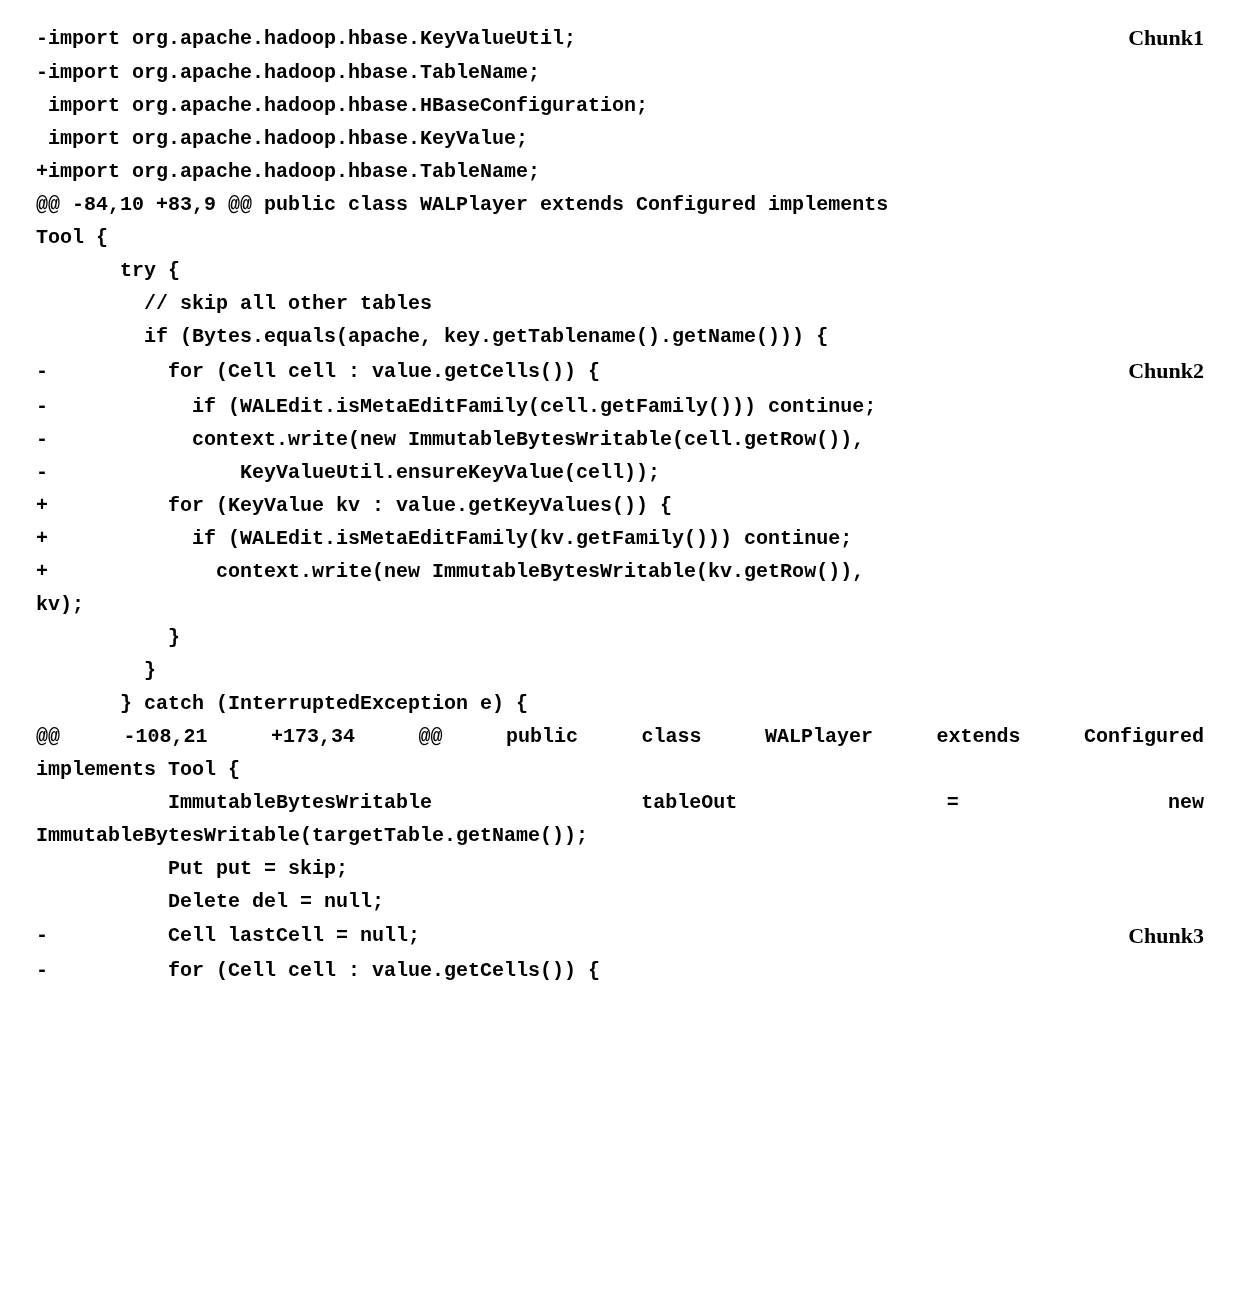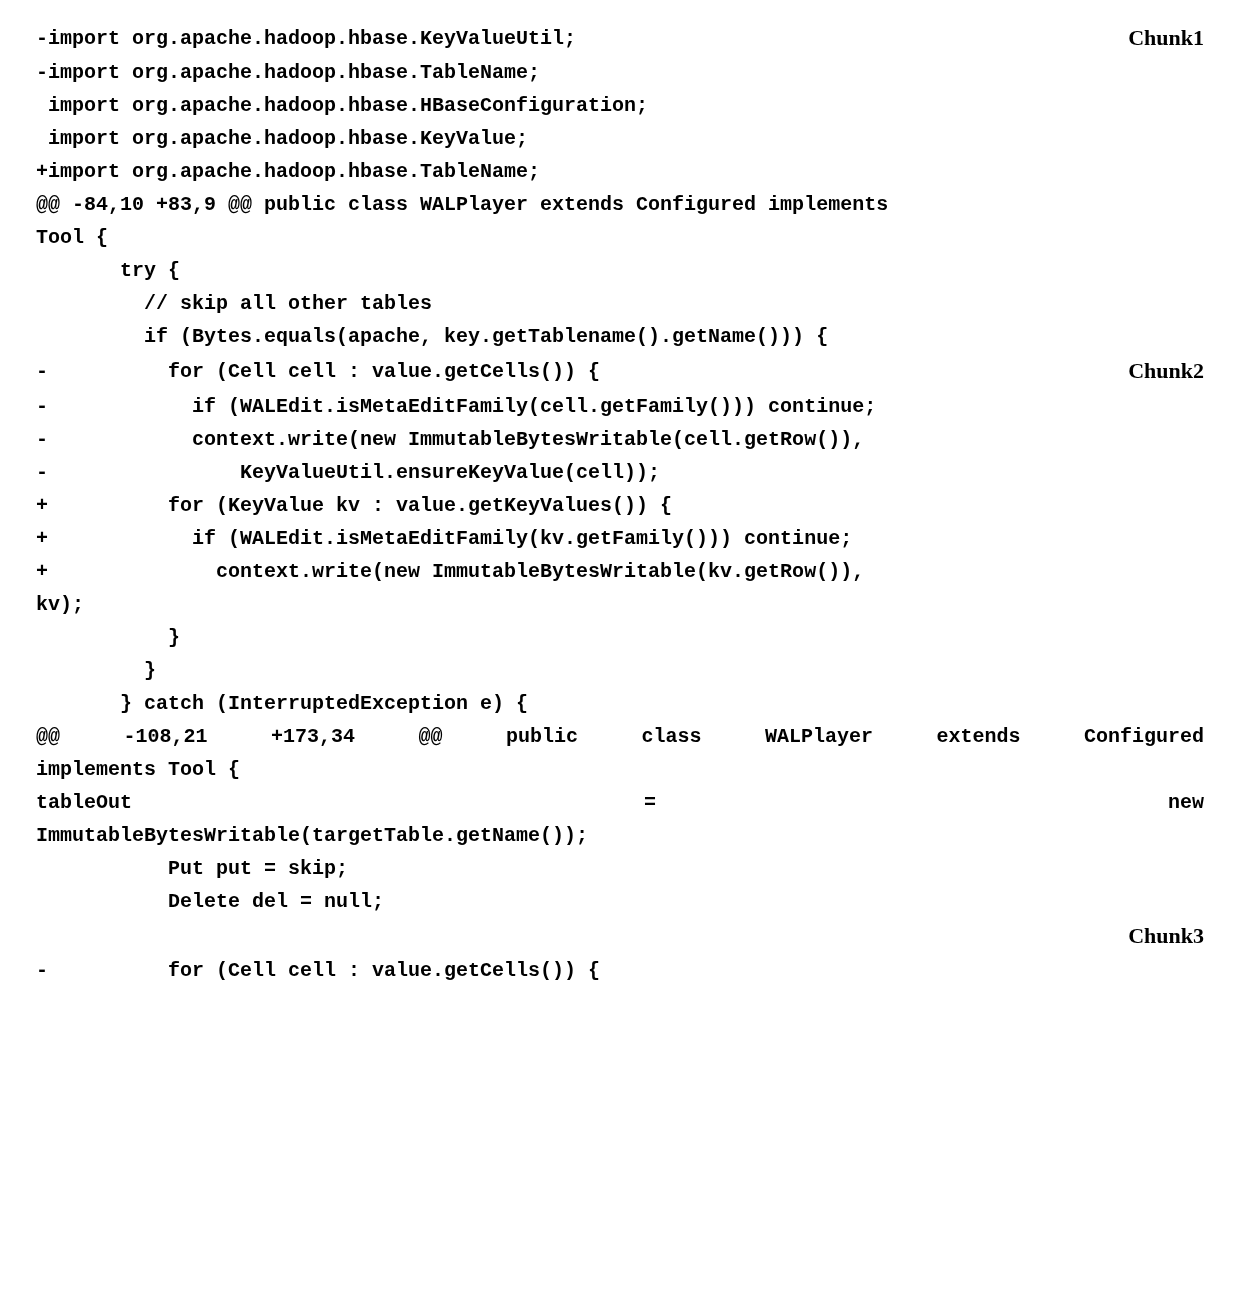--- a/index.html
+++ b/index.html
@@ -78,24 +78,26 @@
   <span class="word">public</span>
   <span class="word">class</span>
   <span class="word">WALPlayer</span>
   <span class="word">extends</span>
   <span class="word">Configured</span>
 </div>
 
 <div class="row"><span class="line">implements Tool {</span></div>
 
 <div class="justify">
+  <span class="word">           ImmutableBytesWritable</span>
   <span class="word">tableOut</span>
   <span class="word">=</span>
   <span class="word">new</span>
 </div>
 
 <div class="row"><span class="line">ImmutableBytesWritable(targetTable.getName());</span></div>
 <div class="row"><span class="line">           Put put = skip;</span></div>
 <div class="row"><span class="line">           Delete del = null;</span></div>
 <div class="row">
+  <span class="line">-          Cell lastCell = null;</span>
   <span class="label">Chunk3</span>
 </div>
 <div class="row"><span class="line">-          for (Cell cell : value.getCells()) {</span></div>
 
 </body></html>

